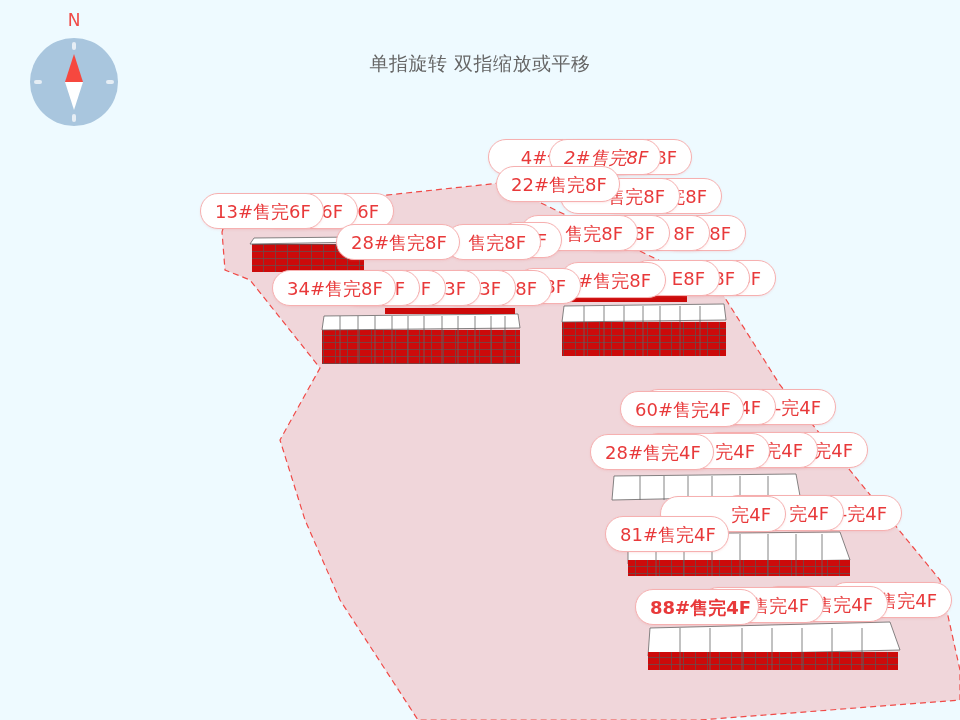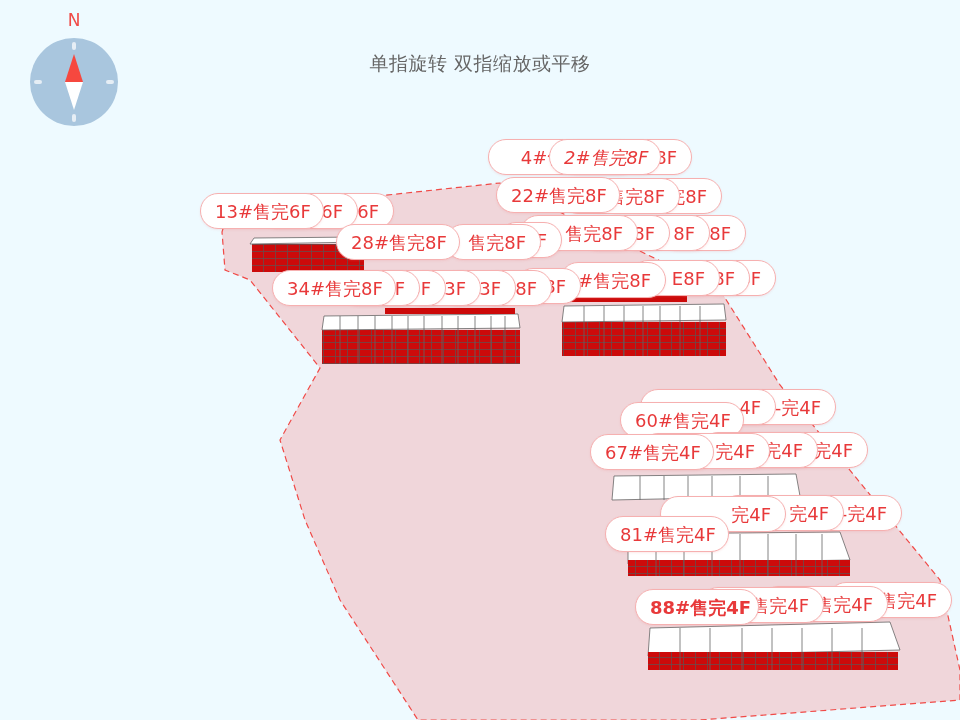--- a/index.html
+++ b/index.html
@@ -78,21 +78,21 @@
       <path d="M680 628V670 M710 628V670 M742 628V670 M772 628V670 M802 628V670 M832 628V670 M862 628V670" stroke="#666" stroke-width="0.8"></path>
     </g>
   </svg>
 
   <div id="labels">
       <div class="label" style="left: 488px; top: 139px; width: 150px; text-align: center;">4#售完8F</div>
       <div class="label" style="left: 560px; top: 139px; width: 132px; text-align: right;">售完8F</div>
       <div class="label" style="left: 549px; top: 139px; width: 112px; text-align: center; font-style: italic;">2#售完8F</div>
       <div class="label" style="left: 600px; top: 178px; width: 122px; text-align: right;">售完8F</div>
       <div class="label" style="left: 560px; top: 178px; width: 120px; text-align: right;">售完8F</div>
-      <div class="label" style="left: 496px; top: 177px; width: 124px; text-align: right;">22#售完8F</div>
+      <div class="label" style="left: 496px; top: 166px; width: 124px; text-align: right;">22#售完8F</div>
       <div class="label" style="left: 300px; top: 193px; width: 94px; text-align: right;">6F</div>
       <div class="label" style="left: 260px; top: 193px; width: 98px; text-align: right;">6F</div>
       <div class="label" style="left: 200px; top: 193px; width: 124px; text-align: left;">13#售完6F</div>
       <div class="label" style="left: 660px; top: 215px; width: 86px; text-align: right;">8F</div>
       <div class="label" style="left: 620px; top: 215px; width: 90px; text-align: right;">8F</div>
       <div class="label" style="left: 580px; top: 215px; width: 90px; text-align: right;">8F</div>
       <div class="label" style="left: 520px; top: 215px; width: 118px; text-align: right;">售完8F</div>
       <div class="label" style="left: 498px; top: 222px; width: 64px; text-align: right;">8F</div>
       <div class="label" style="left: 445px; top: 224px; width: 96px; text-align: right;">售完8F</div>
       <div class="label" style="left: 336px; top: 224px; width: 124px; text-align: center;">28#售完8F</div>
@@ -102,25 +102,25 @@
       <div class="label" style="left: 560px; top: 262px; width: 106px; text-align: right;">#售完8F</div>
       <div class="label" style="left: 515px; top: 268px; width: 66px; text-align: right;">8F</div>
       <div class="label" style="left: 478px; top: 270px; width: 74px; text-align: right;">8F</div>
       <div class="label" style="left: 440px; top: 270px; width: 76px; text-align: right;">3F</div>
       <div class="label" style="left: 405px; top: 270px; width: 76px; text-align: right;">3F</div>
       <div class="label" style="left: 370px; top: 270px; width: 76px; text-align: right;">3F</div>
       <div class="label" style="left: 340px; top: 270px; width: 80px; text-align: right;">8F</div>
       <div class="label" style="left: 272px; top: 270px; width: 124px; text-align: left;">34#售完8F</div>
       <div class="label" style="left: 700px; top: 389px; width: 136px; text-align: right;">-完4F</div>
       <div class="label" style="left: 640px; top: 389px; width: 136px; text-align: right;">4F</div>
-      <div class="label" style="left: 620px; top: 402px; width: 124px; ">60#售完4F</div>
+      <div class="label" style="left: 620px; top: 391px; width: 124px; ">60#售完4F</div>
       <div class="label" style="left: 740px; top: 432px; width: 128px; text-align: right;">完4F</div>
       <div class="label" style="left: 700px; top: 432px; width: 118px; text-align: right;">完4F</div>
       <div class="label" style="left: 640px; top: 433px; width: 130px; text-align: right;">完4F</div>
-      <div class="label" style="left: 590px; top: 434px; width: 124px; text-align: center;">67#售完4F</div>
+      <div class="label" style="left: 590px; top: 434px; width: 124px; text-align: center;">28#售完4F</div>
       <div class="label" style="left: 780px; top: 495px; width: 122px; text-align: right;">-完4F</div>
       <div class="label" style="left: 720px; top: 495px; width: 124px; text-align: right;">完4F</div>
       <div class="label" style="left: 660px; top: 496px; width: 126px; text-align: right;">完4F</div>
       <div class="label" style="left: 605px; top: 516px; width: 124px; text-align: center;">81#售完4F</div>
       <div class="label" style="left: 828px; top: 582px; width: 124px; text-align: right;">售完4F</div>
       <div class="label" style="left: 760px; top: 586px; width: 128px; text-align: right;">售完4F</div>
       <div class="label" style="left: 700px; top: 587px; width: 124px; text-align: right;">售完4F</div>
       <div class="label" style="left: 635px; top: 589px; width: 124px; text-align: right; font-weight: bold;">88#售完4F</div>
     </div>
 </div>

